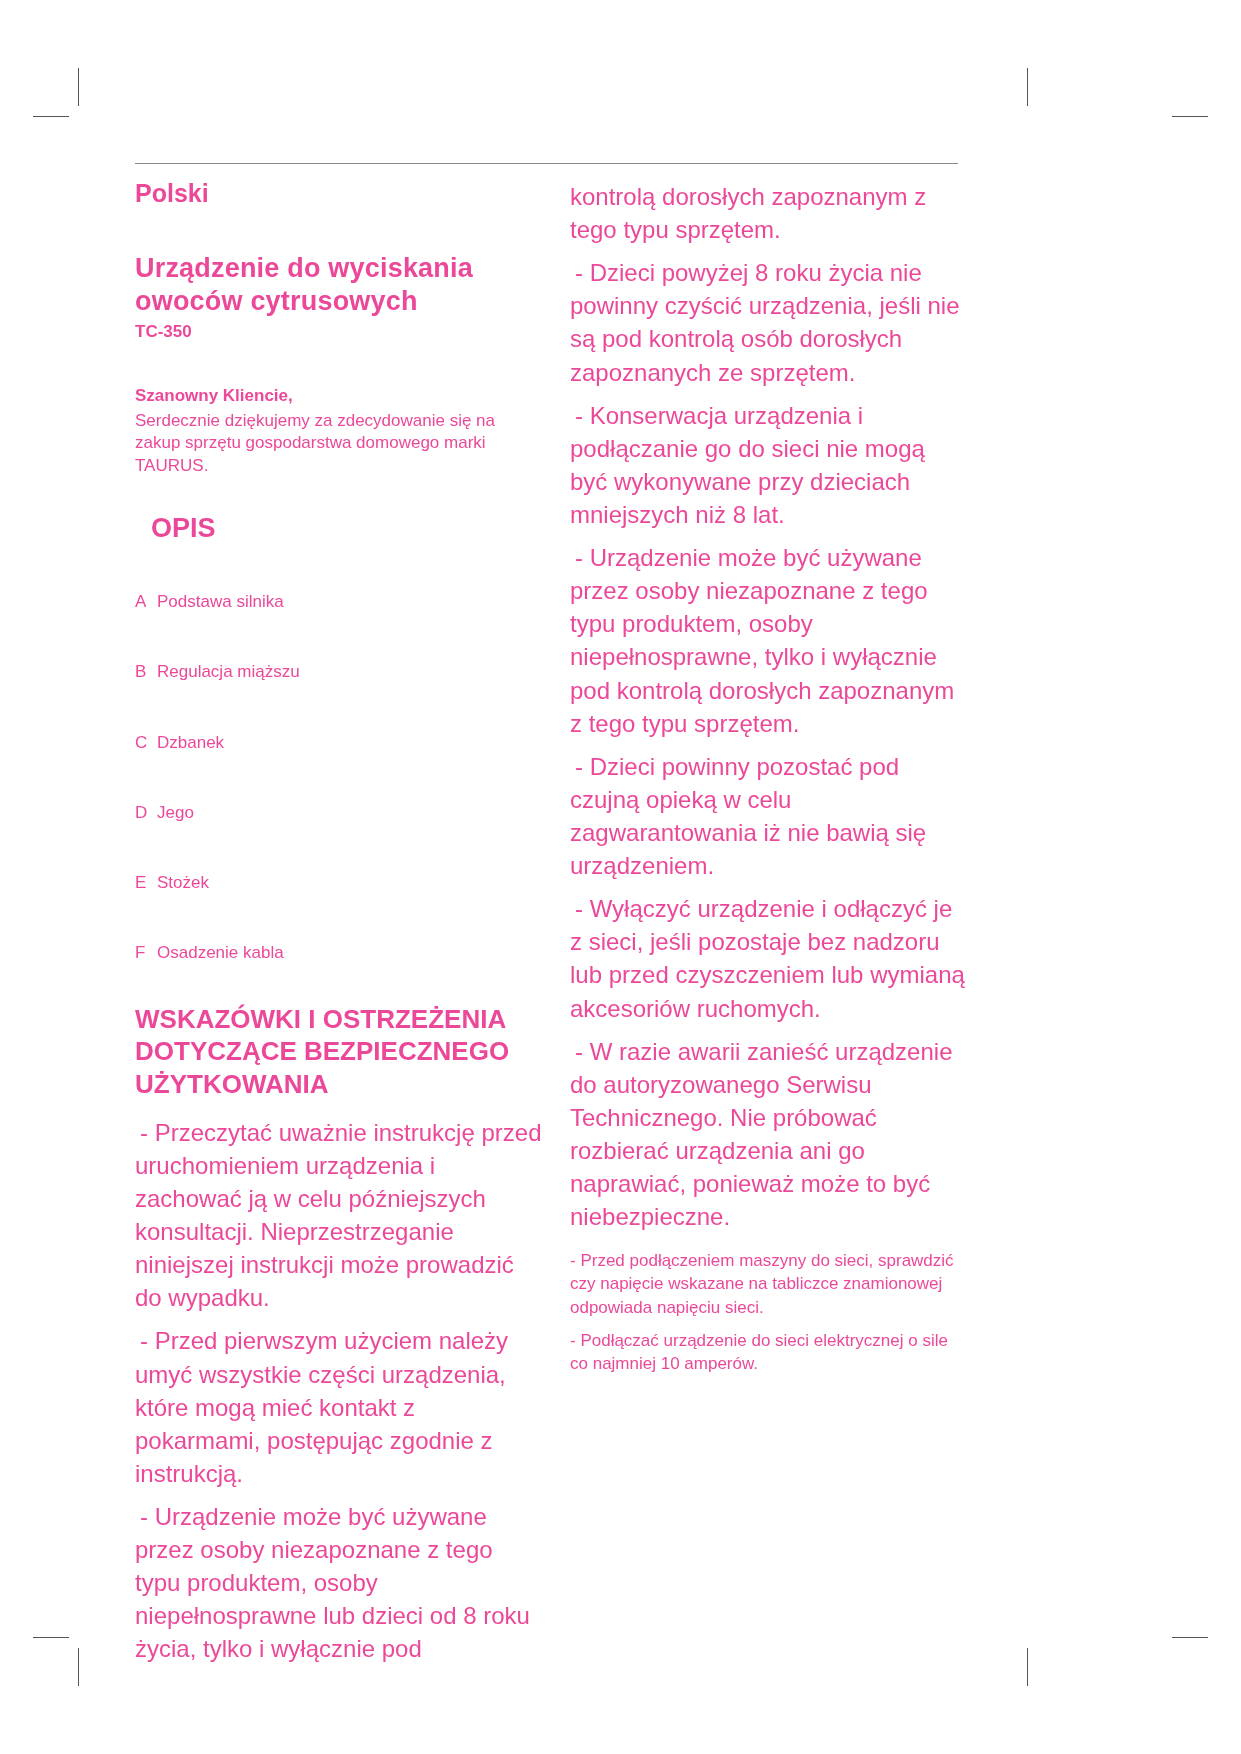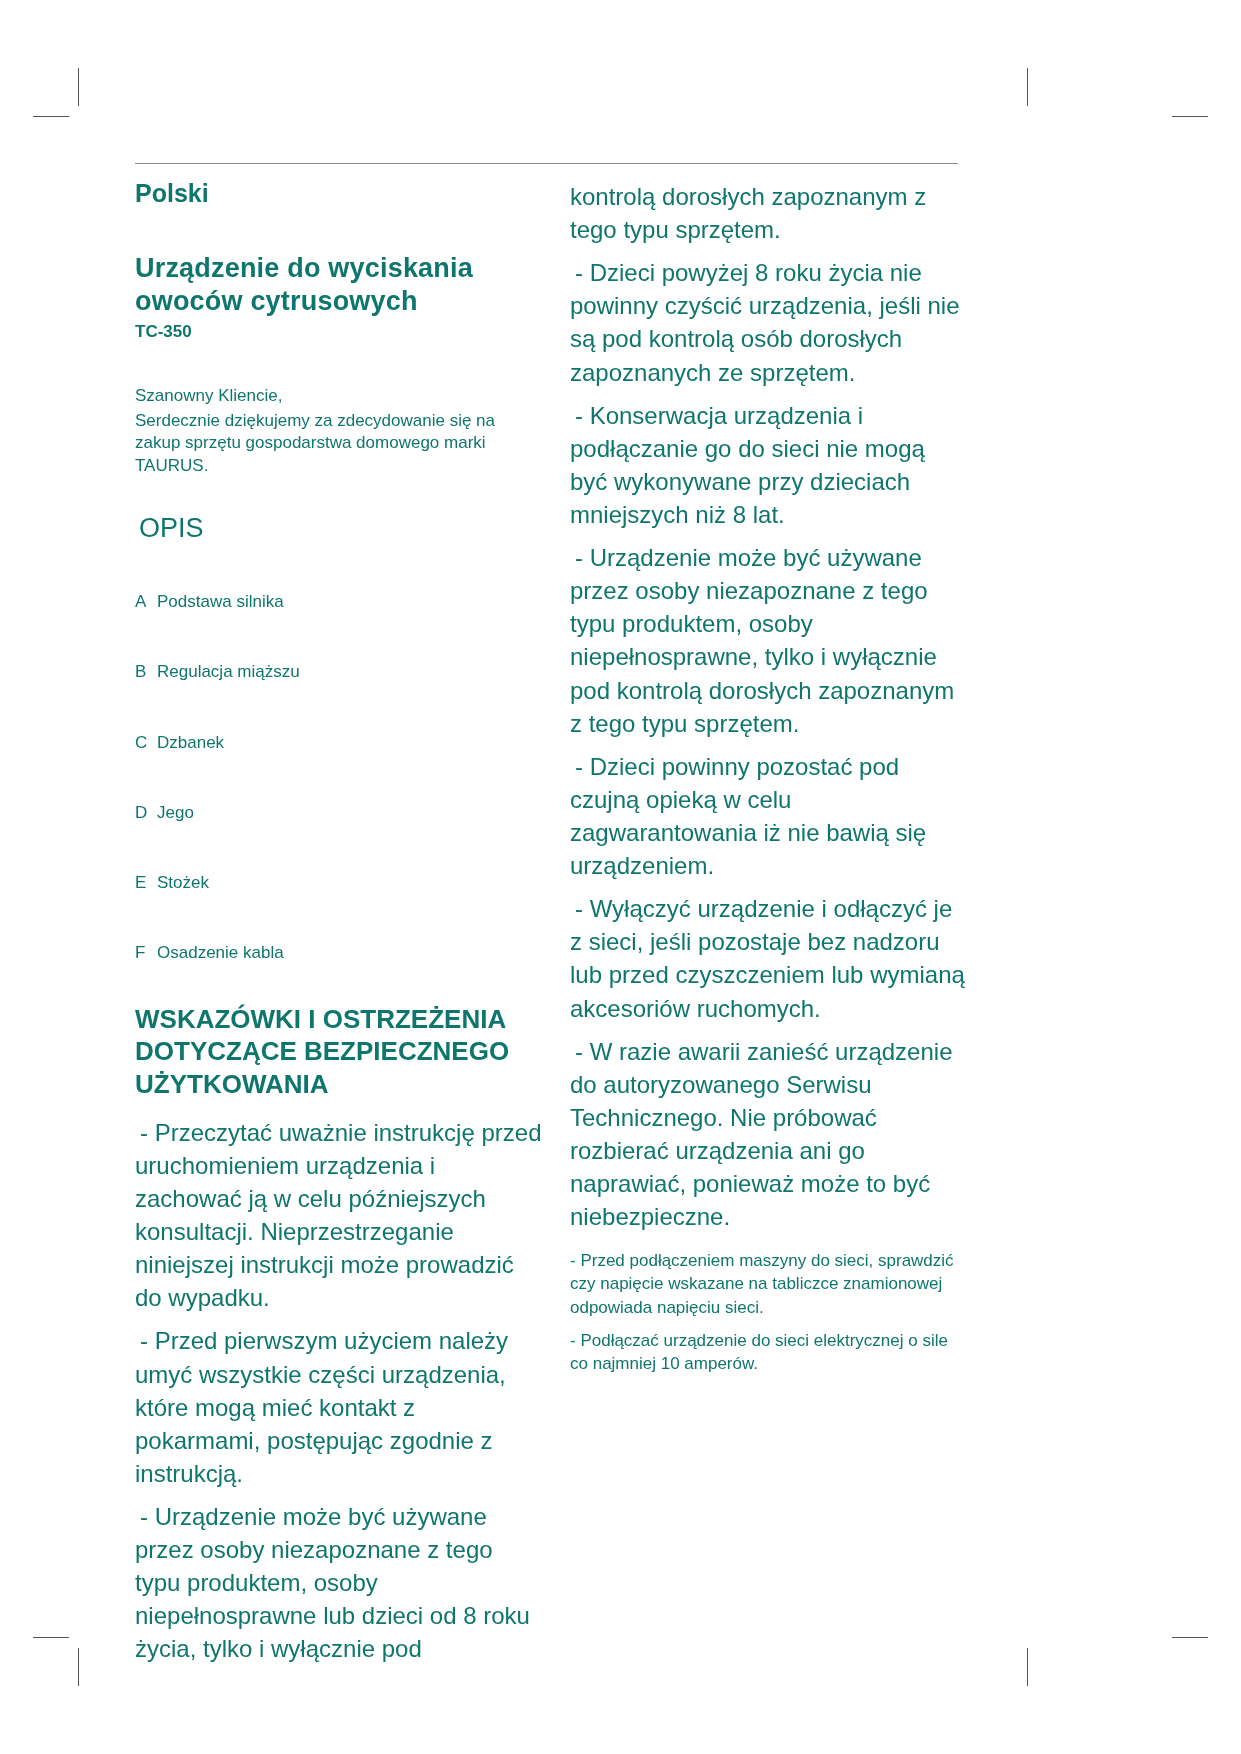--- a/index.html
+++ b/index.html
@@ -2,21 +2,21 @@
 <html><head>
 <meta charset="utf-8">
 <style>
   html, body { margin: 0; padding: 0; background: #ffffff; }
   .page {
     position: relative;
     width: 1241px;
     height: 1754px;
     background: #ffffff;
     font-family: "Liberation Sans", "DejaVu Sans", sans-serif;
-    color: #0f766e;
+    color: #ec4899;
     overflow: hidden;
   }
   .crop { position: absolute; background: #555; }
   .crop.v { width: 1px; height: 38px; }
   .crop.h { width: 36px; height: 1px; }
 
   .top-rule {
     position: absolute;
     left: 135px; top: 163px;
     width: 823px; height: 1px;
@@ -33,31 +33,31 @@
     margin: 0 0 44px 0; line-height: 1.1;
   }
   .h-title {
     font-size: 27px; font-weight: bold;
     line-height: 1.25; margin: 0;
     letter-spacing: 0.2px;
   }
   .model { font-size: 17px; margin: 3px 0 0 0; font-weight: bold; }
 
   .salutation {
-    font-size: 17px; font-weight: normal;
+    font-size: 17px; font-weight: bold;
     margin: 44px 0 4px 0;
   }
   .small-p {
     font-size: 17px; line-height: 1.32;
     margin: 0 0 3px 0;
   }
 
   .h-opis {
-    font-size: 27px; font-weight: normal;
-    margin: 36px 0 8px 4px;
+    font-size: 27px; font-weight: bold;
+    margin: 36px 0 8px 16px;
   }
   .desc-list { list-style: none; margin: 0; padding: 0; }
   .desc-list li { font-size: 17px; line-height: 1.42; margin-top: 46px; }
   .desc-letter { display: inline-block; min-width: 22px; }
 
   .h-safety {
     font-size: 26px; font-weight: bold;
     line-height: 1.24; margin: 38px 0 16px 0;
   }
   .bullet {

